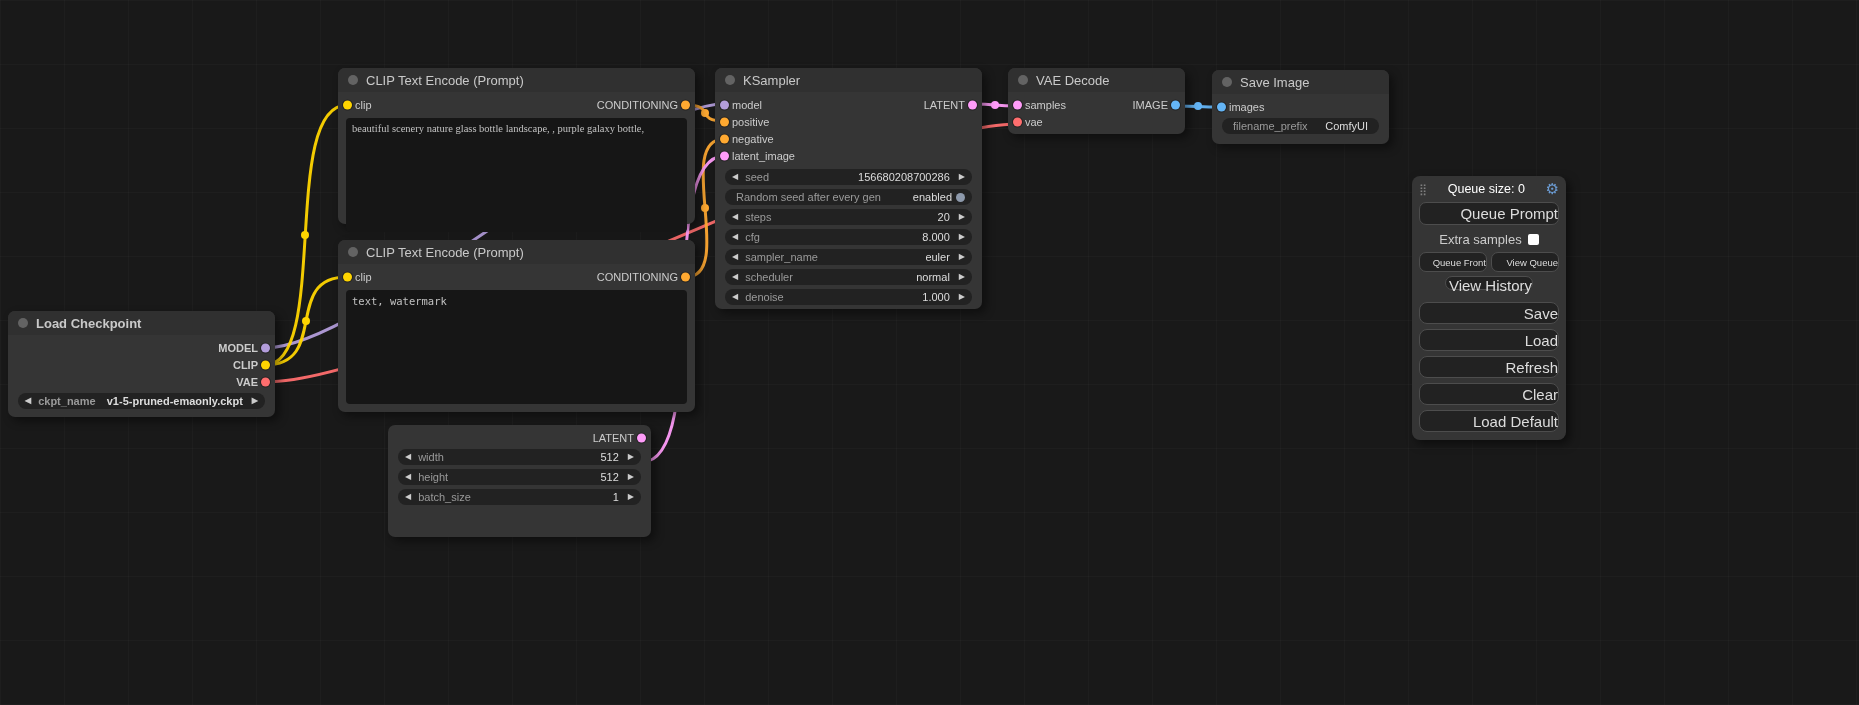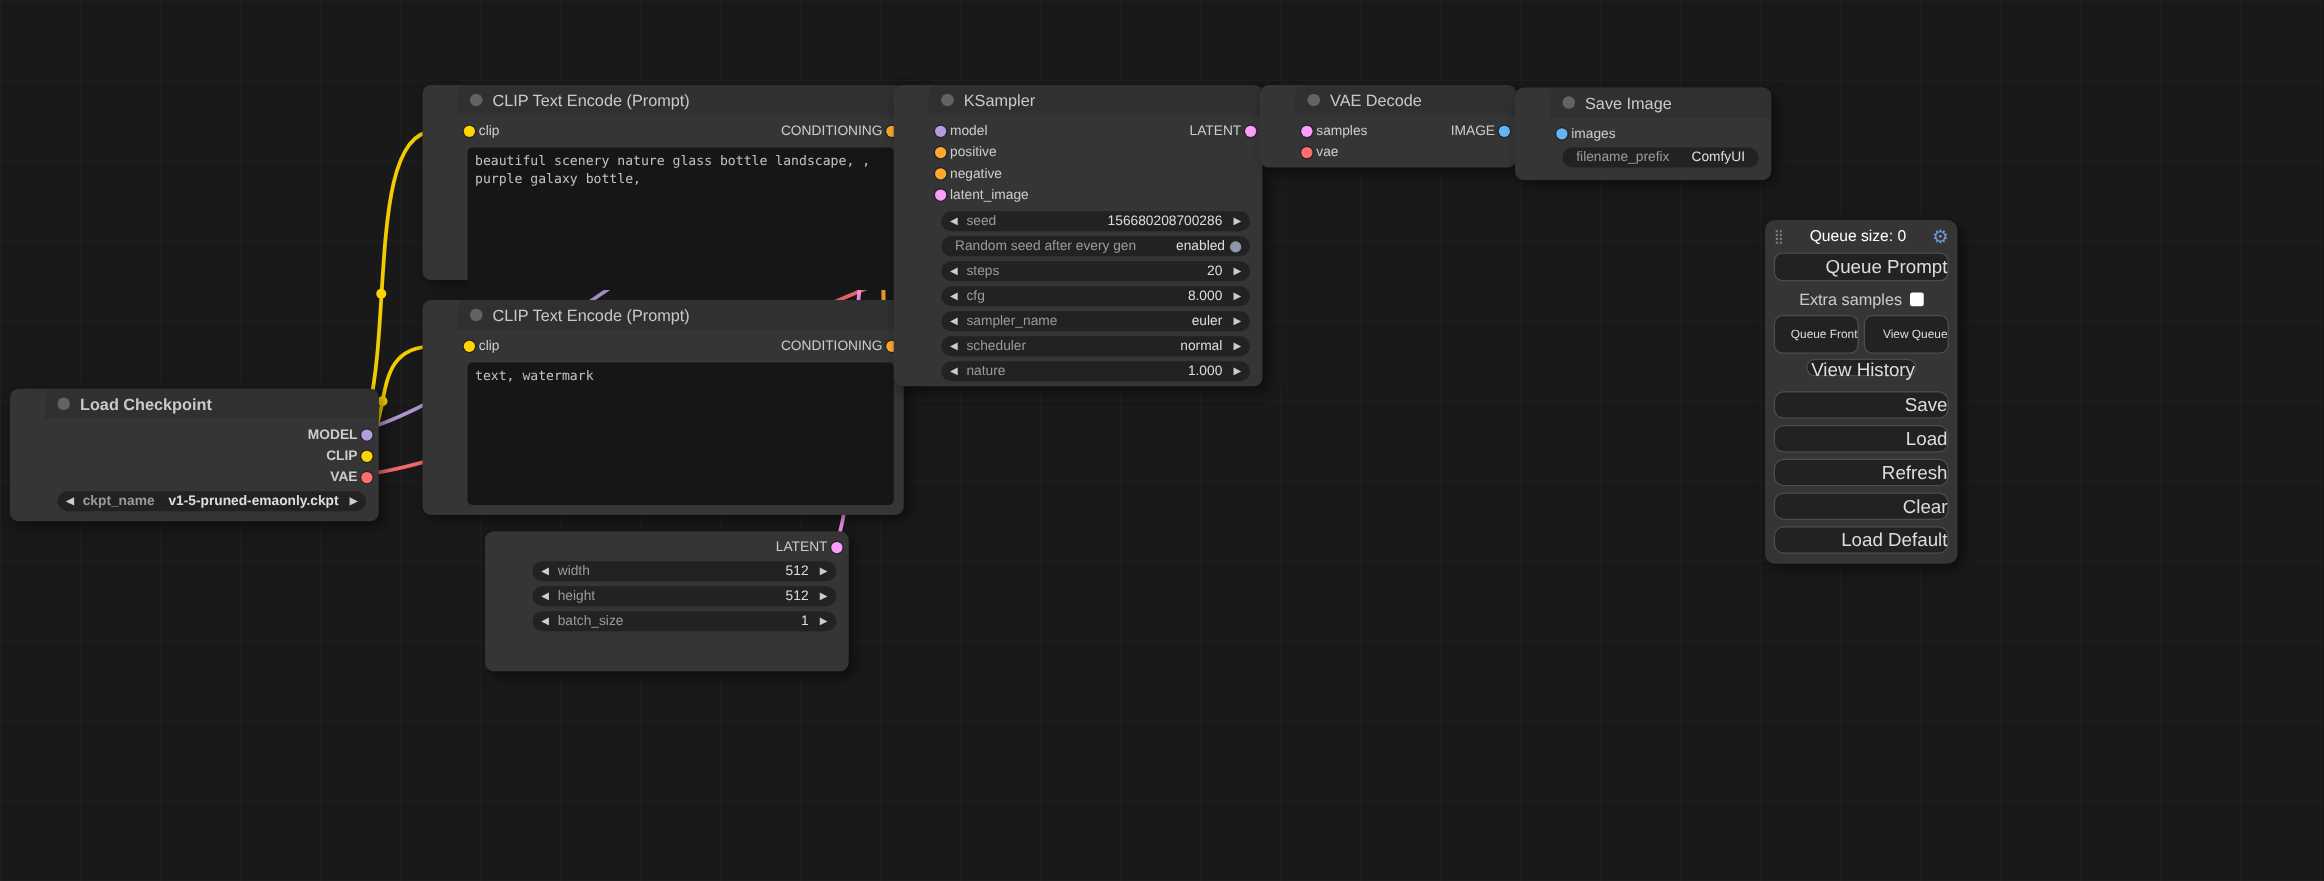--- a/index.html
+++ b/index.html
@@ -9,21 +9,21 @@
     background-image:
       linear-gradient(rgba(255,255,255,0.025) 1px, transparent 1px),
       linear-gradient(90deg, rgba(255,255,255,0.025) 1px, transparent 1px);
     background-size:64px 64px;
     font-family:"Liberation Sans",sans-serif;
   }
   .wires{position:absolute;left:0;top:0;}
   .wires path{fill:none;stroke-width:3;opacity:.95;}
 
   .node{position:absolute;background:#353535;border-radius:7px;
-        box-shadow:4px 4px 10px rgba(0,0,0,.45);padding-left:28px;}
+        box-shadow:4px 4px 10px rgba(0,0,0,.45);}
   .node-title{height:24px;display:flex;align-items:center;gap:8px;padding:0 10px;
         background:#303030;border-radius:7px 7px 0 0;color:#c9c9c9;font-size:13px;}
   .title-dot{width:10px;height:10px;border-radius:50%;background:#636363;flex:0 0 auto;}
   .slots{padding-top:4px;}
   .slot-row{height:17px;display:flex;align-items:center;padding:0 17px;position:relative;
         color:#ccc;font-size:11px;}
   .dot{width:9px;height:9px;border-radius:50%;position:absolute;top:50%;
         transform:translateY(-50%);box-shadow:0 0 0 1px rgba(0,0,0,.35);}
   .dot.in{left:5px;} .dot.out{right:5px;}
   .lbl-out{margin-left:auto;}
@@ -47,21 +47,21 @@
   .queue-size{flex:1;text-align:center;font-size:12.5px;color:#ffffff;}
   .gear{color:#6b9bd2;font-size:15px;cursor:pointer;}
   .btn{display:block;width:100%;background:#222;border:1px solid #4d4d4d;border-radius:7px;
         color:#ddd;text-align:right;box-sizing:border-box;cursor:pointer;padding:0;
         font-family:"Liberation Sans",sans-serif;}
   .btn-queue{height:23px;font-size:15px;margin-top:4px;}
   .extra-row{display:flex;align-items:center;justify-content:center;gap:6px;margin-top:7px;
         font-size:13px;height:15px;}
   .checkbox{width:11px;height:11px;background:#fff;border-radius:2px;cursor:pointer;}
   .small-row{display:flex;gap:4px;margin-top:5px;}
-  .btn-small{flex:1;height:31px;font-size:9.5px;border-radius:7px;}
+  .btn-small{flex:1;height:20px;font-size:9.5px;border-radius:7px;}
   .btn-history{width:88px;margin:4px auto 0;height:14px;font-size:15px;border-radius:7px;display:block;}
   .btn-big{height:22px;font-size:15px;margin-top:5px;border-radius:8px;}
   .btn-big.first{margin-top:12px;}
 </style>
 </head>
 <body>
 
 <div id="canvas">
 
   <svg class="wires" width="1859" height="705">
@@ -118,21 +118,21 @@
       <span>CLIP Text Encode (Prompt)</span>
     </div>
     <div class="slots">
       <div class="slot-row">
         <span class="dot in" style="background: rgb(255, 213, 0);"></span>
         <span>clip</span>
         <span class="lbl-out">CONDITIONING</span>
         <span class="dot out" style="background: rgb(255, 169, 49);"></span>
       </div>
     </div>
-    <div class="prompt-text" style="height:114px;">beautiful scenery nature glass bottle landscape, , purple galaxy bottle,</div>
+    <div class="prompt-text" style="height:114px;font-family:Liberation Serif, serif;">beautiful scenery nature glass bottle landscape, , purple galaxy bottle,</div>
   </div>
 
   <div class="node" style="left:338px;top:240px;width:357px;height:172px;">
     <div class="node-title">
       <span class="title-dot"></span>
       <span>CLIP Text Encode (Prompt)</span>
     </div>
     <div class="slots">
       <div class="slot-row">
         <span class="dot in" style="background: rgb(255, 213, 0);"></span>
@@ -226,21 +226,21 @@
       <span class="arrow">▶</span>
     </div>
     <div class="widget">
       <span class="arrow">◀</span>
       <span class="wlabel">scheduler</span>
       <span class="wvalue">normal</span>
       <span class="arrow">▶</span>
     </div>
     <div class="widget">
       <span class="arrow">◀</span>
-      <span class="wlabel">nature</span>
+      <span class="wlabel">denoise</span>
       <span class="wvalue">1.000</span>
       <span class="arrow">▶</span>
     </div>
   </div>
 
   <div class="node" style="left:1008px;top:68px;width:177px;height:66px;">
     <div class="node-title">
       <span class="title-dot"></span>
       <span>VAE Decode</span>
     </div>

